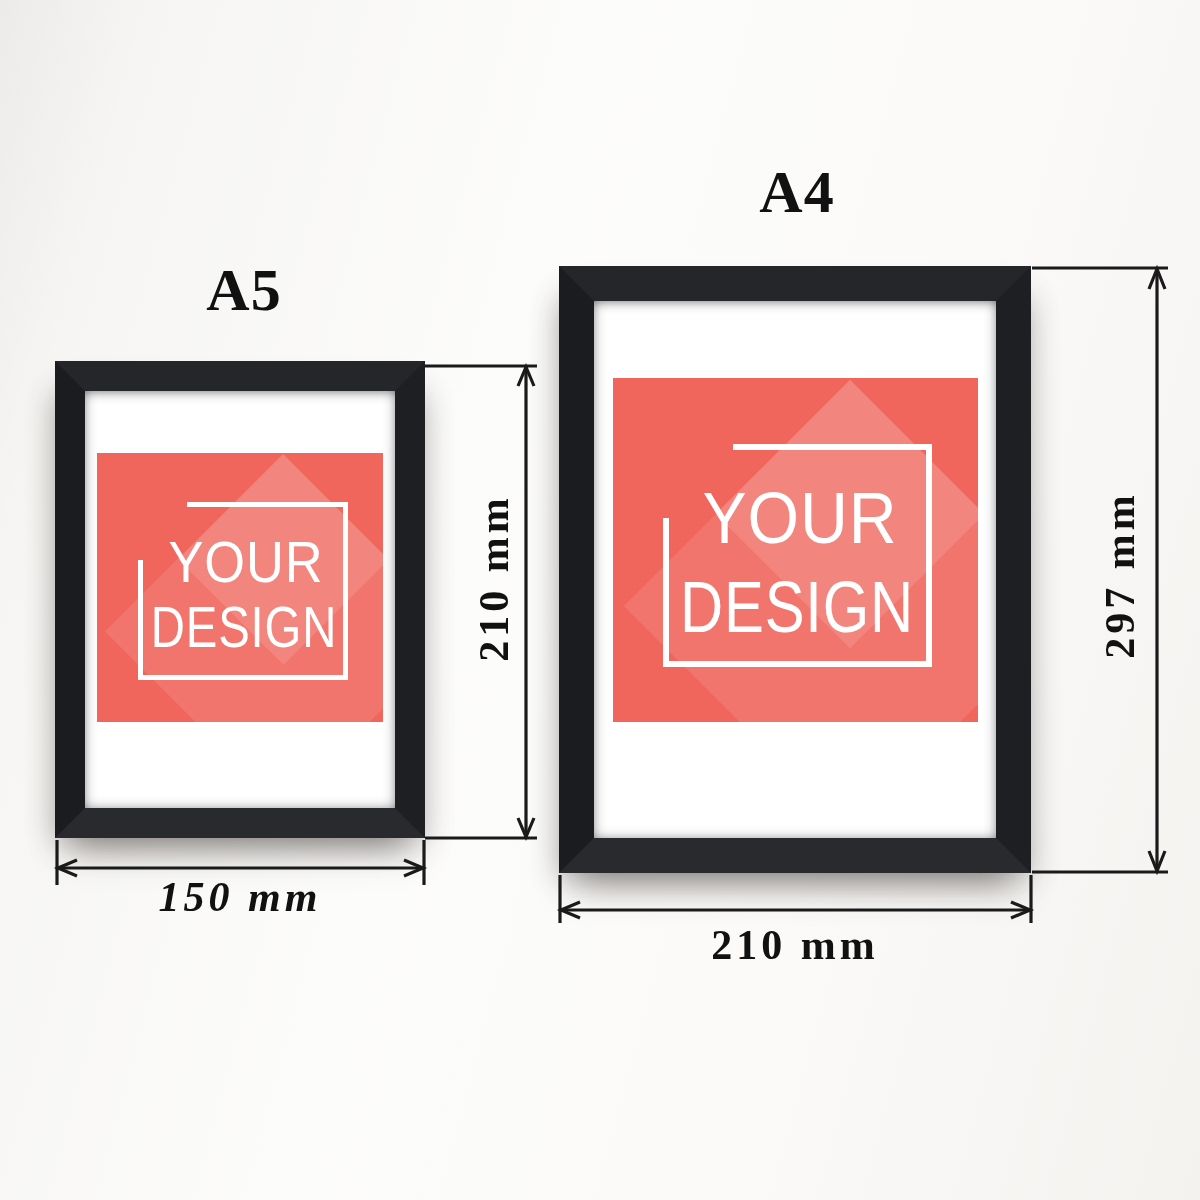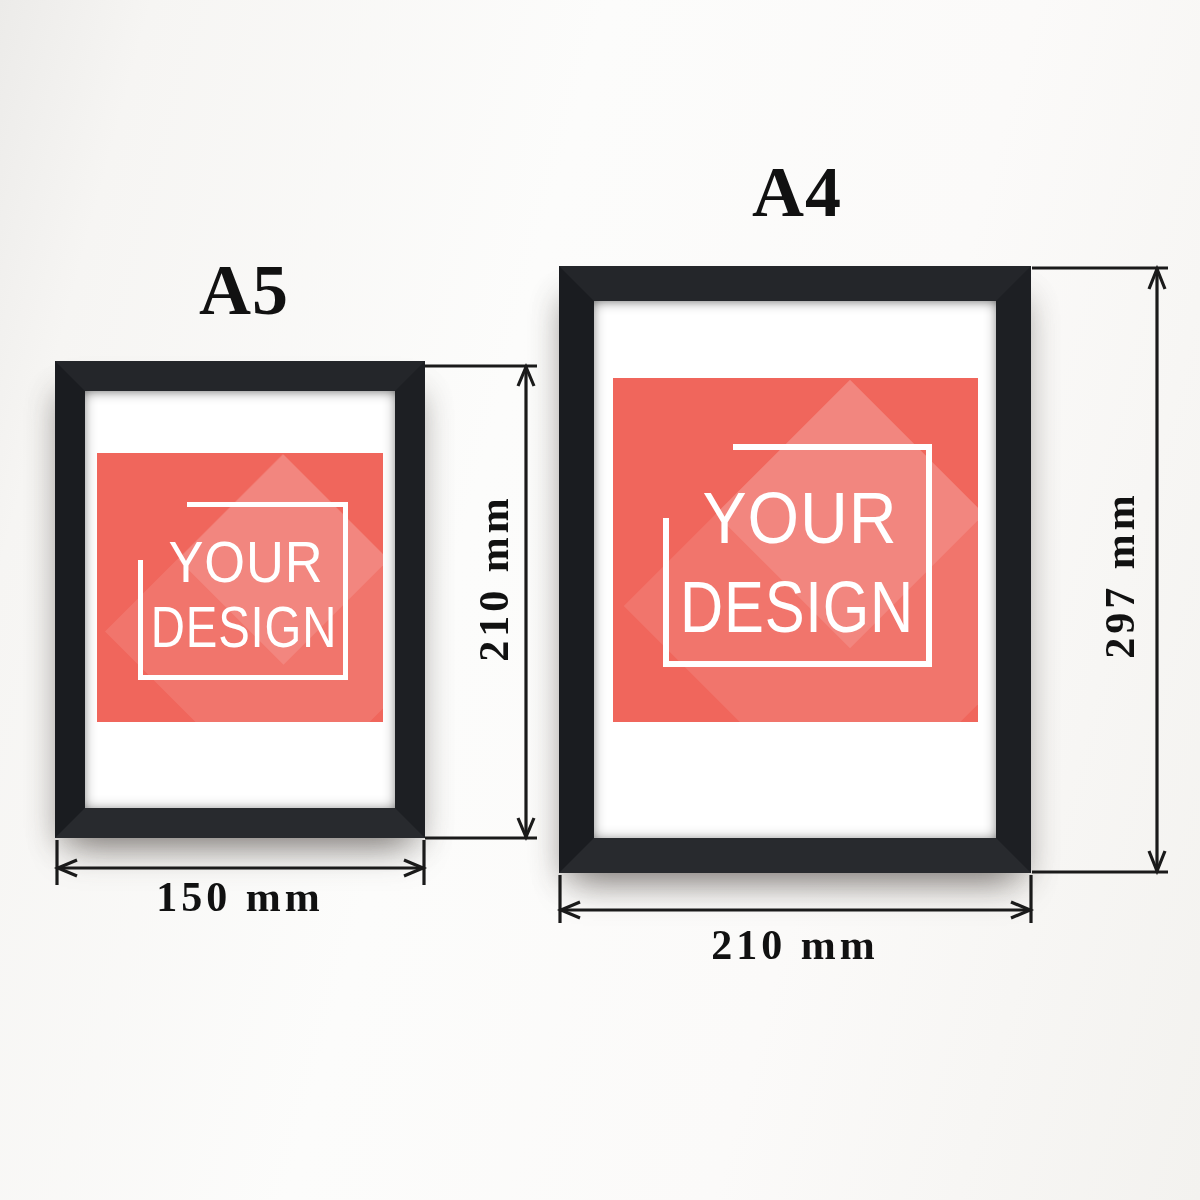--- a/index.html
+++ b/index.html
@@ -9,21 +9,21 @@
     overflow:hidden;
     background:linear-gradient(105deg,#ecebe9 0%,#f6f5f3 10%,#fcfcfb 40%,#fbfaf9 68%,#f3f2ef 100%);
     font-family:"Liberation Serif", serif;
   }
 
   
   .size-title{
     position:absolute;
     transform:translate(-50%,-50%);
     font-weight:bold;
-    font-size:72px;
+    font-size:60px;
     color:#111;
     letter-spacing:1px;
     white-space:nowrap;
   }
 
   
   .frame{
     position:absolute;
     box-sizing:border-box;
     background:transparent;
@@ -157,21 +157,21 @@
   </svg>
   <div class="dim-label vertical" style="left:494px;top:578px;">210 mm</div>
 
   <svg class="dim-svg" style="left:40px;top:835px;" width="395" height="55">
     <line x1="17" y1="5" x2="17" y2="50"></line>
     <line x1="384" y1="5" x2="384" y2="50"></line>
     <line x1="17" y1="33" x2="384" y2="33"></line>
     <polyline points="37,25 18,33 37,41"></polyline>
     <polyline points="364,25 383,33 364,41"></polyline>
   </svg>
-  <div class="dim-label" style="left:240px;top:897px;">150 mm</div>
+  <div class="dim-label" style="left:240px;top:897px;font-style:italic;">150 mm</div>
 
   <svg class="dim-svg" style="left:1025px;top:260px;" width="150" height="620">
     <line x1="7" y1="8" x2="143" y2="8"></line>
     <line x1="7" y1="612" x2="143" y2="612"></line>
     <line x1="132" y1="8" x2="132" y2="612"></line>
     <polyline points="124,29 132,9 140,29"></polyline>
     <polyline points="124,591 132,611 140,591"></polyline>
   </svg>
   <div class="dim-label vertical" style="left:1120px;top:575px;">297 mm</div>
 

